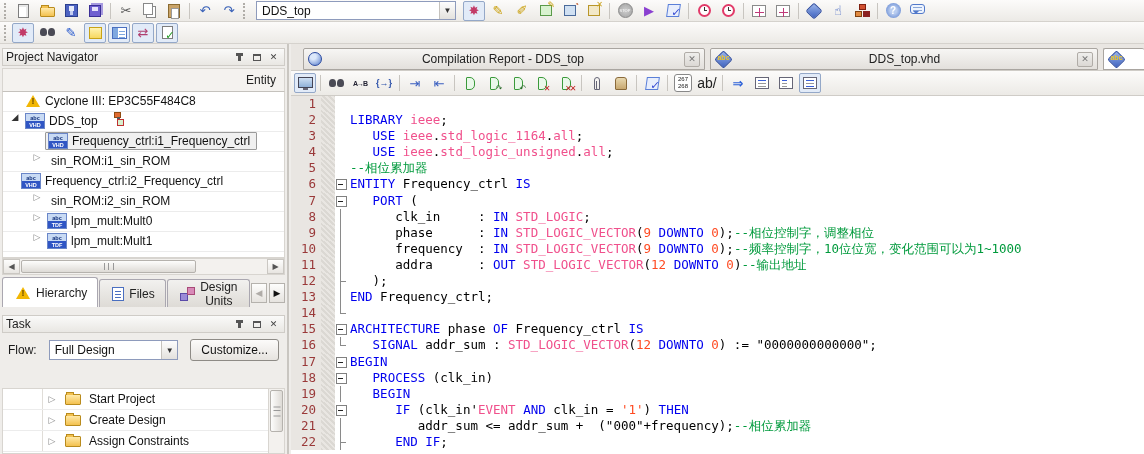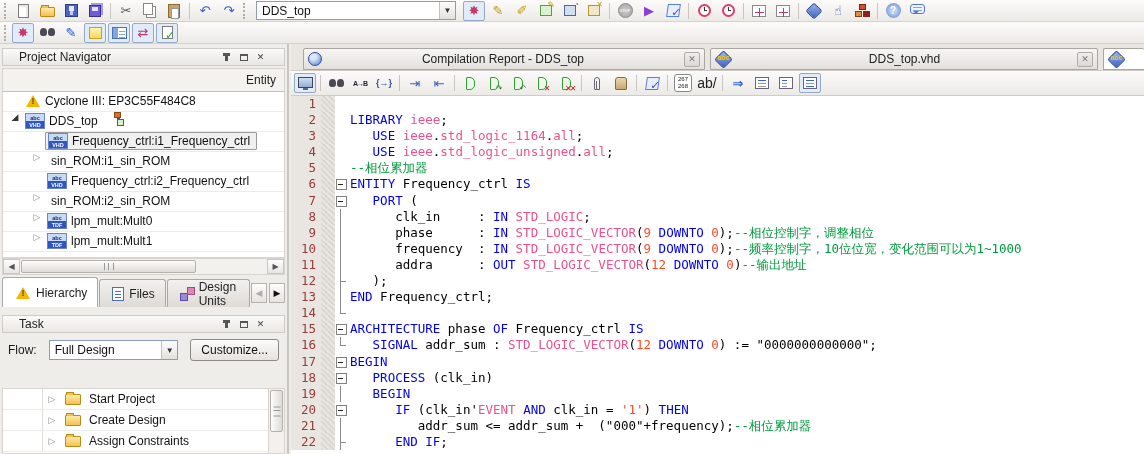--- a/index.html
+++ b/index.html
@@ -86,21 +86,21 @@
   .k-brace { font-size:9px; color:#2a4fa8; font-weight:bold; }
 
   
   .combo { display:inline-flex; align-items:center; height:19px; background:#fff; border:1px solid #8e9bbc; margin:0 6px; position:relative; }
   .combo-val { flex:1; padding:0 5px; font-size:12px; color:#111; }
   .combo-arrow { width:16px; height:100%; display:flex; align-items:center; justify-content:center; font-size:8px; color:#333; background:linear-gradient(#fdfdfd,#e3e1dd); border-left:1px solid #c5c2bd; }
   #project-combo { width:200px; }
 
   
   #left-pane { position:absolute; left:0; top:44px; width:289px; bottom:0; background:#efedea; border-right:2px solid #c9c6c1; }
-  .panel-title { position:absolute; left:2px; right:2px; height:18px; background:linear-gradient(#fafaf9,#e9e7e3); border:1px solid #cfccc7; display:flex; align-items:center; padding:0 16px; font-size:12px; color:#222; }
+  .panel-title { position:absolute; left:2px; right:2px; height:18px; background:linear-gradient(#fafaf9,#e9e7e3); border:1px solid #cfccc7; display:flex; align-items:center; padding:0 3px; font-size:12px; color:#222; }
   .panel-title .sp { flex:1; }
   .wbtn { width:15px; height:13px; display:inline-flex; align-items:center; justify-content:center; font-size:9px; color:#444; margin-left:2px; border:1px solid transparent; }
   .pin-glyph { width:3px; height:8px; background:#555; position:relative; display:inline-block; }
   .pin-glyph:before { content:""; position:absolute; top:0; left:-2px; width:7px; height:3px; background:#555; }
   .float-glyph { width:8px; height:7px; border:1px solid #555; border-top-width:2px; display:inline-block; }
   #nav-title { top:4px; }
   #entity-header { position:absolute; top:24px; left:2px; right:2px; height:24px; background:#f4f2ef; border:1px solid #d8d5d0; border-bottom:1px solid #c5c2bd; display:flex; align-items:flex-end; justify-content:flex-end; padding:0 8px 4px 0; color:#222; }
   #nav-tree { position:absolute; top:48px; left:2px; right:2px; height:166px; background:#fff; border:1px solid #d8d5d0; border-top:none; overflow:hidden; }
   .tree-row { height:20px; display:flex; align-items:flex-start; border-bottom:1px solid #ececec; white-space:nowrap; }
   .tw-exp { width:16px; text-align:center; font-size:9px; color:#8a8a8a; flex:none; }
@@ -123,21 +123,21 @@
   
   .hscroll { position:absolute; left:2px; right:2px; height:17px; background:#f3f1ee; border:1px solid #d8d5d0; display:flex; align-items:stretch; }
   .sbtn { width:17px; display:flex; align-items:center; justify-content:center; font-size:8px; color:#555; background:linear-gradient(#fdfdfc,#e8e5e1); border:1px solid #cac7c2; }
   .hthumb { margin:1px; width:175px; background:linear-gradient(#fdfdfc,#dedbd6); border:1px solid #b5b2ad; border-radius:2px; display:flex; align-items:center; justify-content:center; }
   .thumb-grip { width:10px; height:7px; border-left:1px solid #999; border-right:1px solid #999; background:linear-gradient(90deg,transparent 3px,#999 3px 4px,transparent 4px); }
   #nav-hscroll { top:214px; }
   .sp-flex { flex:1; }
 
   
   #nav-tabs { position:absolute; top:233px; left:2px; right:2px; height:30px; display:flex; align-items:flex-end; }
-  .btab { height:28px; display:flex; align-items:center; gap:5px; padding:0 10px; border:1px solid #aaa7b0; border-bottom:none; border-radius:3px 3px 0 0; background:linear-gradient(#f2f1ef,#dedbd6); margin-right:1px; font-size:12px; color:#222; }
+  .btab { height:28px; display:flex; align-items:center; gap:5px; padding:0 10px; border:1px solid #aaa7b0; border-bottom:none; border-radius:3px 3px 0 0; background:linear-gradient(#f2f1ef,#dedbd6); margin-right:1px; font-size:12px; color:#222;text-align:center; }
   .btab.active { background:#fff; height:30px; }
   .ti-files { width:12px; height:14px; background:#fff; border:1px solid #4a6fc0; position:relative; }
   .ti-files:before { content:""; position:absolute; left:2px; right:2px; top:3px; height:1px; background:#4a6fc0; box-shadow:0 3px 0 #4a6fc0,0 6px 0 #4a6fc0; }
   .ti-du { position:relative; width:14px; height:13px; }
   .ti-du:before { content:""; position:absolute; left:0; top:6px; width:6px; height:6px; background:#9a8ad8; border:1px solid #5a4aa8; }
   .ti-du:after { content:""; position:absolute; left:7px; top:0; width:6px; height:6px; background:#d88ab8; border:1px solid #a84a78; }
   .tab-arrows { margin-left:auto; display:flex; gap:2px; padding-bottom:4px; }
   .tab-arrow { width:16px; height:20px; display:flex; align-items:center; justify-content:center; font-size:9px; border:1px solid #b5b2ad; background:linear-gradient(#fdfdfc,#e6e3df); color:#111; }
   .tab-arrow.dis { color:#b0aca8; }
 
@@ -356,21 +356,21 @@
             <span class="tree-label">Frequency_ctrl:i1_Frequency_ctrl</span>
           </span>
         </div>
         <div class="tree-row" style="padding-left: 26px;">
           <span class="tw-exp">▷</span>
           <span class="sel-wrap">
             <span class="ti ti-wand"></span>
             <span class="tree-label">sin_ROM:i1_sin_ROM</span>
           </span>
         </div>
-        <div class="tree-row" style="padding-left: 26px;">
+        <div class="tree-row" style="">
           <span class="tw-exp"></span>
           <span class="sel-wrap">
             <span class="ti ti-vhd"></span>
             <span class="tree-label">Frequency_ctrl:i2_Frequency_ctrl</span>
           </span>
         </div>
         <div class="tree-row" style="padding-left: 26px;">
           <span class="tw-exp">▷</span>
           <span class="sel-wrap">
             <span class="ti ti-wand"></span>

